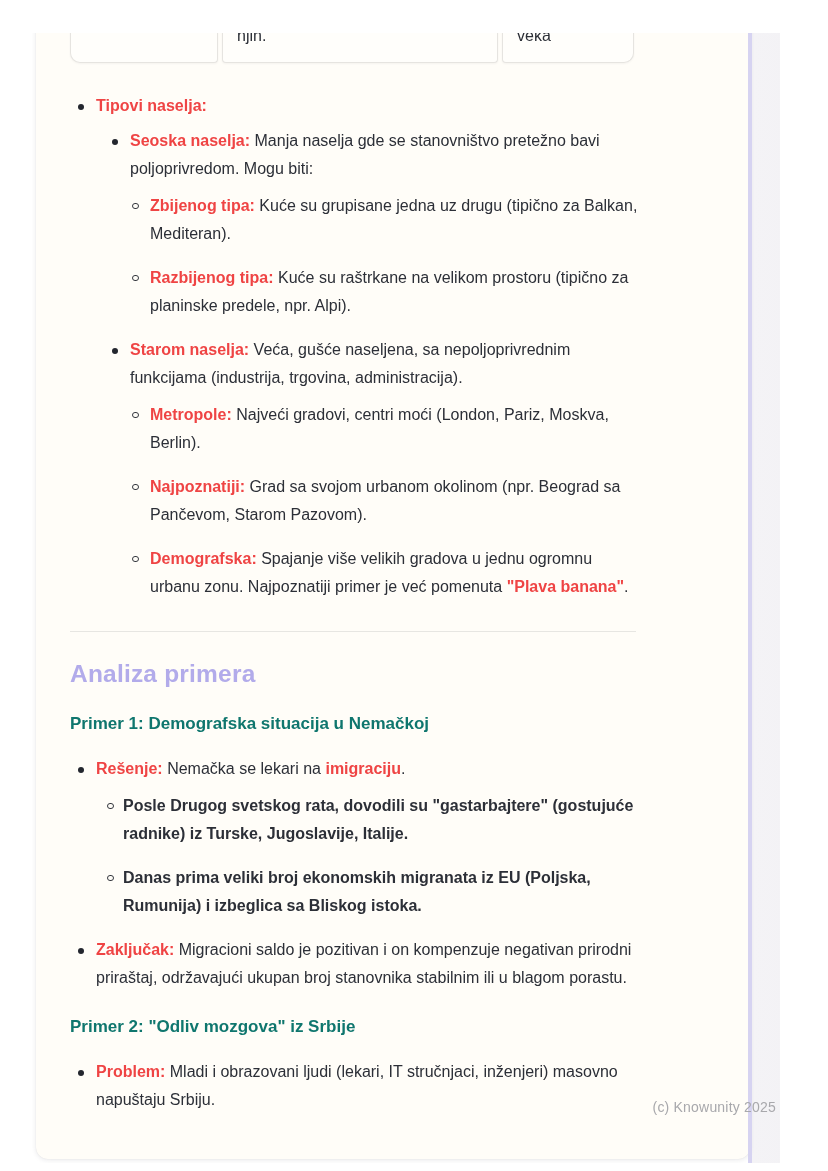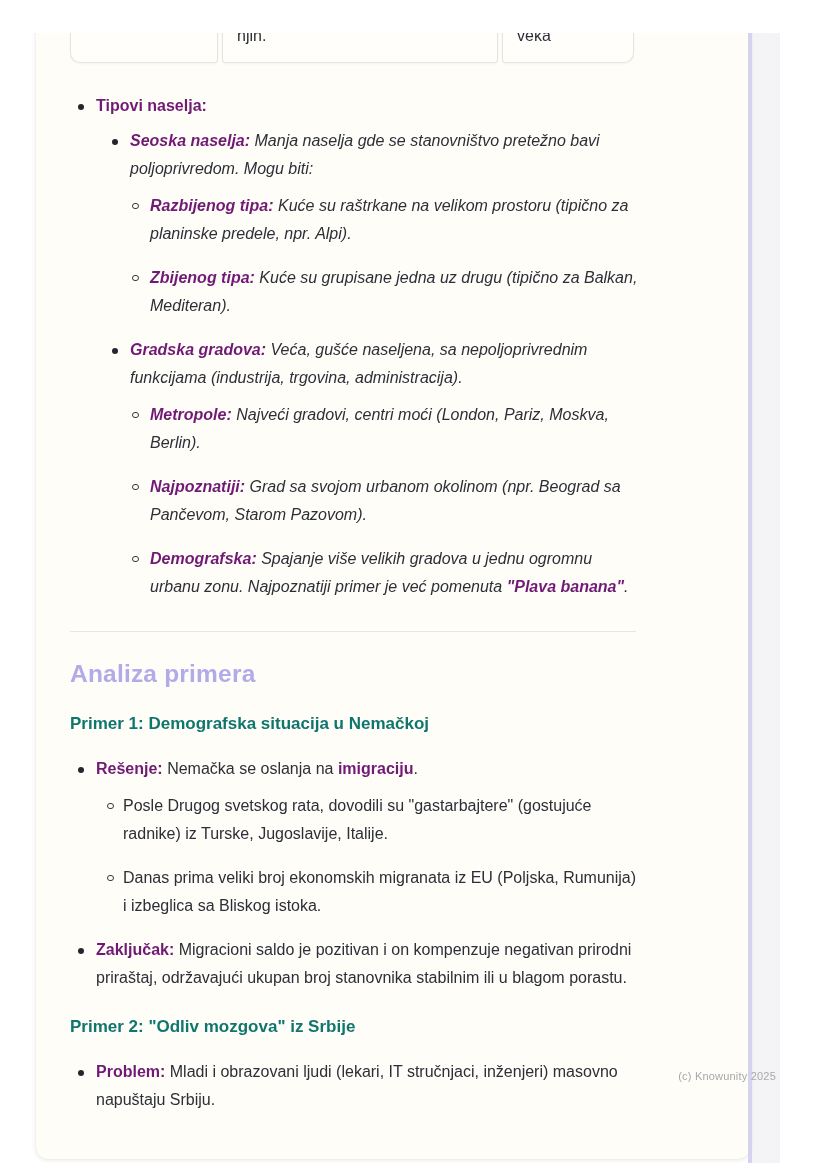--- a/index.html
+++ b/index.html
@@ -34,37 +34,37 @@
   .cell.c2{width:276px;}
   .cell.c3{width:132px;border-bottom-right-radius:10px;}
   
   ul{list-style:none;margin:0;padding:0;}
   li{position:relative;padding-left:26px;font-size:16px;line-height:28px;margin:0 0 10px 0;}
   li::before{
     content:"";position:absolute;left:8px;top:11.5px;width:6px;height:6px;border-radius:50%;
     background:#23262e;
   }
   li.circle::before{background:transparent;border:1.5px solid #35383f;width:4.5px;height:4.5px;top:10.8px;}
-  ul.l2{margin:7px 0 0 8px;font-style:italic;}
+  ul.l2{margin:7px 0 0 8px;}
   ul.l2>li{margin-bottom:15px;}
   ul.l3{margin:9px 0 2px -6px;}
   ul.l3>li{margin-bottom:16px;}
   ul.sub-tight{margin:9px 0 2px 5px;}
-  ul.sub-tight>li{padding-left:22px;margin-bottom:16px;}
+  ul.sub-tight>li{padding-left:22px;margin-bottom:16px;font-weight:bold;}
   ul.sub-tight>li.circle::before{left:6px;}
   .primer-list>li{margin-bottom:13px;}
-  b,.b{font-weight:bold;color:#701a75;text-align:right;}
+  b,.b{font-weight:bold;color:#ef4444;text-align:right;}
   
   hr.divider{border:none;border-top:1px solid #e7e6e2;margin:30px 0 0 0;width:566px;}
   h2.analiza{font-size:24.5px;line-height:30px;margin:27px 0 0 0;color:#b2abea;letter-spacing:.2px;}
   h4.primer-title{font-size:17px;line-height:24px;margin:23px 0 19px 0;color:#0f766e;}
   .after-h2{margin-top:21px;}
   .watermark{
-    position:absolute;top:1070px;right:52px;z-index:6;
-    font-size:11px;color:#a8a8ac;letter-spacing:.2px;
+    position:absolute;top:1099px;right:52px;z-index:6;
+    font-size:14px;color:#a8a8ac;letter-spacing:.2px;
   }
 </style>
 </head>
 <body>
 
 <div class="viewport">
   <div class="right-strip"></div>
   <div class="page-card">
     <div class="content">
 
@@ -75,29 +75,29 @@
       </div>
 
       <ul class="l1">
         <li>
           <span class="b">Tipovi naselja:</span><span></span>
           <ul class="l2">
             <li>
               <span class="b">Seoska naselja:</span><span> Manja naselja gde se stanovništvo pretežno bavi poljoprivredom. Mogu biti:</span>
               <ul class="l3">
                 <li class="circle">
-                  <span class="b">Razbijenog tipa:</span><span> Kuće su raštrkane na velikom prostoru (tipično za planinske predele, npr. Alpi).</span>
+                  <span class="b">Zbijenog tipa:</span><span> Kuće su grupisane jedna uz drugu (tipično za Balkan, Mediteran).</span>
                 </li>
                 <li class="circle">
-                  <span class="b">Zbijenog tipa:</span><span> Kuće su grupisane jedna uz drugu (tipično za Balkan, Mediteran).</span>
+                  <span class="b">Razbijenog tipa:</span><span> Kuće su raštrkane na velikom prostoru (tipično za planinske predele, npr. Alpi).</span>
                 </li>
               </ul>
             </li>
             <li>
-              <span class="b">Gradska gradova:</span><span> Veća, gušće naseljena, sa nepoljoprivrednim funkcijama (industrija, trgovina, administracija).</span>
+              <span class="b">Starom naselja:</span><span> Veća, gušće naseljena, sa nepoljoprivrednim funkcijama (industrija, trgovina, administracija).</span>
               <ul class="l3">
                 <li class="circle">
                   <span class="b">Metropole:</span><span> Najveći gradovi, centri moći (London, Pariz, Moskva, Berlin).</span>
                 </li>
                 <li class="circle">
                   <span class="b">Najpoznatiji:</span><span> Grad sa svojom urbanom okolinom (npr. Beograd sa Pančevom, Starom Pazovom).</span>
                 </li>
                 <li class="circle">
                   <span class="b">Demografska:</span><span> Spajanje više velikih gradova u jednu ogromnu urbanu zonu. Najpoznatiji primer je već pomenuta </span><span class="b">"Plava banana"</span><span>.</span>
                 </li>
@@ -108,21 +108,21 @@
       </ul>
 
       <hr class="divider">
 
       <h2 class="analiza">Analiza primera</h2>
 
       <h4 class="primer-title after-h2">Primer 1: Demografska situacija u Nemačkoj</h4>
 
       <ul class="l1 primer-list">
         <li>
-          <span class="b">Rešenje:</span><span> Nemačka se oslanja na </span><span class="b">imigraciju</span><span>.</span>
+          <span class="b">Rešenje:</span><span> Nemačka se lekari na </span><span class="b">imigraciju</span><span>.</span>
           <ul class="sub-tight">
             <li class="circle">
               <span>Posle Drugog svetskog rata, dovodili su "gastarbajtere" (gostujuće radnike) iz Turske, Jugoslavije, Italije.</span>
             </li>
             <li class="circle">
               <span>Danas prima veliki broj ekonomskih migranata iz EU (Poljska, Rumunija) i izbeglica sa Bliskog istoka.</span>
             </li>
           </ul>
         </li>
         <li>

